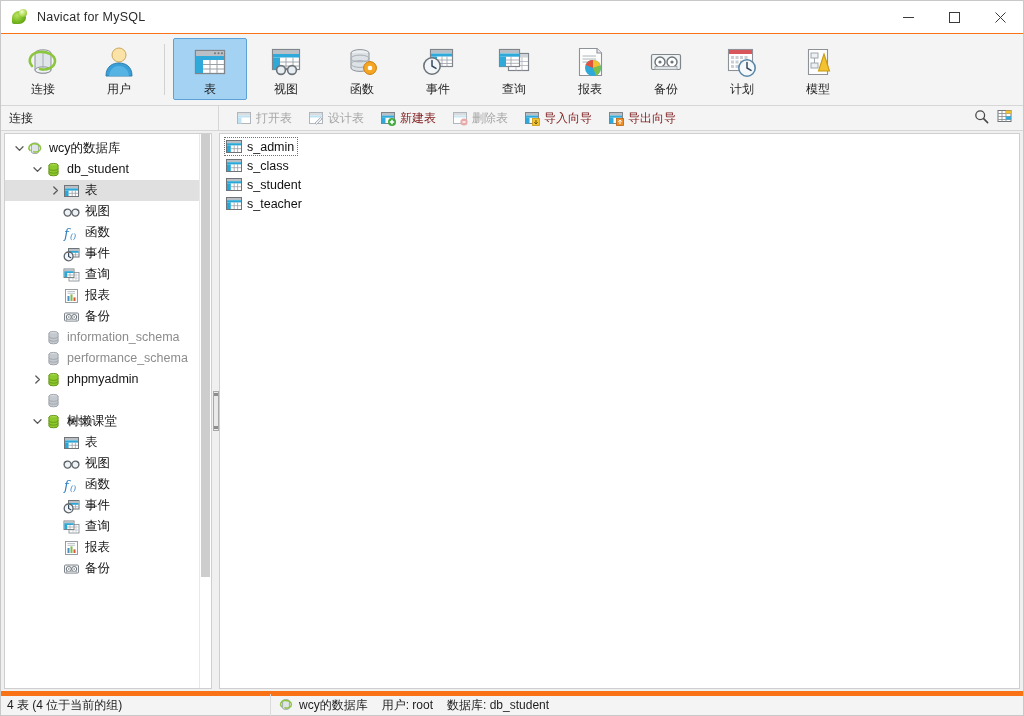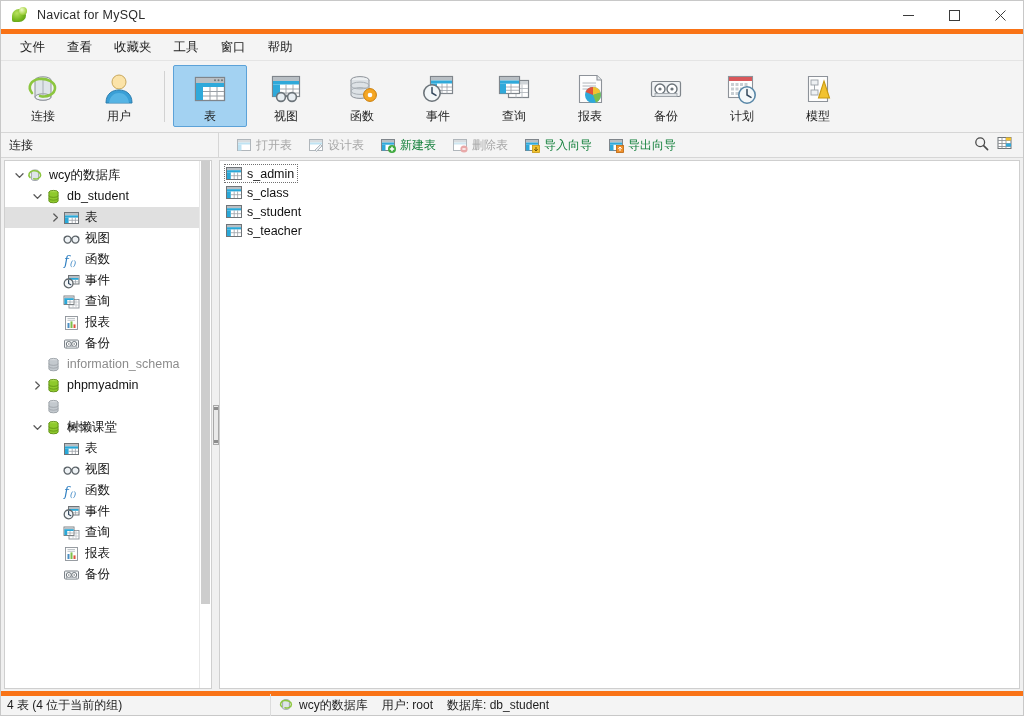--- a/index.html
+++ b/index.html
@@ -16,21 +16,21 @@
     background: #ffffff;
     border: 1px solid #c8c8c8;
     display: flex; flex-direction: column;
   }
 
   
   .titlebar {
     height: 33px; min-height: 33px;
     background: #ffffff;
     display: flex; align-items: center;
-    border-bottom: 5px solid #f97316;
+    border-bottom: 1px solid #f97316;
   }
   .title-icon {
     width: 17px; height: 17px;
     margin-left: 10px; margin-right: 9px;
     position: relative; flex: none;
   }
   .title-icon .leaf-a {
     position: absolute; left: 1px; top: 2px;
     width: 14px; height: 13px; border-radius: 50% 50% 50% 15%;
     background: radial-gradient(circle at 35% 32%, #b9e25f 0%, #76b81e 55%, #4f8a10 100%);
@@ -108,21 +108,21 @@
     font-size: 12px; color: #1d1d1d;
     border-right: 1px solid #d6d6d6;
   }
   .subbar-right {
     flex: 1; height: 25px; display: flex; 
     padding-left: 10px; gap: 2px;
   }
   .sb-btn {
     display: flex; align-items: center; gap: 4px;
     padding: 2px 6px; border: 1px solid transparent; border-radius: 2px;
-    font-size: 12px; color: #15803d; white-space: nowrap;
+    font-size: 12px; color: #7f1d1d; white-space: nowrap;
   }
   .sb-btn.disabled { color: #a6a6a6; }
   .sb-ico { width: 16px; height: 15px; position: relative; flex: none; }
   .sb-right-tools {
     margin-left: auto; display: flex; align-items: center;
     gap: 8px; padding-right: 10px;
   }
 
   
   .body {
@@ -231,28 +231,20 @@
           </svg>
       </div>
       <div class="win-btn close">
         <svg width="11" height="11" viewBox="0 0 11 11">
             <path d="M0.5 0.5 L10.5 10.5 M10.5 0.5 L0.5 10.5" stroke="currentColor" stroke-width="1"></path>
           </svg>
       </div>
     </div>
   </div>
 
-  <div class="menubar">
-    <div class="menu-item">文件</div>
-    <div class="menu-item">查看</div>
-    <div class="menu-item">收藏夹</div>
-    <div class="menu-item">工具</div>
-    <div class="menu-item">窗口</div>
-    <div class="menu-item">帮助</div>
-  </div>
 
   <div class="toolbar">
 
     <div class="tb-btn">
       <div class="tb-ico">
         <svg width="36" height="32" viewBox="0 0 36 32">
           <ellipse cx="18" cy="7" rx="8" ry="3.2" fill="#e9edf0" stroke="#8d9299" stroke-width="1"></ellipse>
           <path d="M10 7 V24 a8 3.2 0 0 0 16 0 V7" fill="#dfe5e9" stroke="#8d9299" stroke-width="1"></path>
           <ellipse cx="18" cy="24" rx="8" ry="3.2" fill="#eef2f5" stroke="#8d9299" stroke-width="1"></ellipse>
           <path d="M18 6 V25" stroke="#a8afb5" stroke-width="1"></path>
@@ -661,20 +653,30 @@
           </div>
           <div class="node">
             <div style="width: 24px; min-width: 24px; height: 21px;"></div>
             <div class="twisty"></div>
             <div class="node-ico"><svg width="17" height="16" viewBox="0 0 17 16">
                 <ellipse cx="8.5" cy="3.2" rx="4.6" ry="1.8" fill="#d6dade" stroke="#9aa0a6" stroke-width=".9"></ellipse>
                 <path d="M3.9 3.2 V12 a4.6 1.8 0 0 0 9.2 0 V3.2" fill="#c3c9ce" stroke="#9aa0a6" stroke-width=".9"></path>
                 <path d="M3.9 6.6 a4.6 1.8 0 0 0 9.2 0 M3.9 9.4 a4.6 1.8 0 0 0 9.2 0" fill="none" stroke="#9aa0a6" stroke-width=".8"></path>
               </svg></div>
             <div class="node-label" style="color: rgb(140, 140, 140);">information_schema</div>
+          </div>
+          <div class="node">
+            <div style="width: 24px; min-width: 24px; height: 21px;"></div>
+            <div class="twisty"></div>
+            <div class="node-ico"><svg width="17" height="16" viewBox="0 0 17 16">
+                <ellipse cx="8.5" cy="3.2" rx="4.6" ry="1.8" fill="#d6dade" stroke="#9aa0a6" stroke-width=".9"></ellipse>
+                <path d="M3.9 3.2 V12 a4.6 1.8 0 0 0 9.2 0 V3.2" fill="#c3c9ce" stroke="#9aa0a6" stroke-width=".9"></path>
+                <path d="M3.9 6.6 a4.6 1.8 0 0 0 9.2 0 M3.9 9.4 a4.6 1.8 0 0 0 9.2 0" fill="none" stroke="#9aa0a6" stroke-width=".8"></path>
+              </svg></div>
+            <div class="node-label" style="color: rgb(140, 140, 140);">performance_schema</div>
           </div>
           <div class="node">
             <div style="width: 24px; min-width: 24px; height: 21px;"></div>
             <div class="twisty">
               <svg width="9" height="9" viewBox="0 0 9 9">
                 <path d="M2.8 1 L6.4 4.5 L2.8 8" fill="none" stroke="currentColor" stroke-width="1.3" stroke-linecap="round" stroke-linejoin="round"></path>
               </svg>
             </div>
             <div class="node-ico"><svg width="17" height="16" viewBox="0 0 17 16">
                 <ellipse cx="8.5" cy="3.2" rx="4.6" ry="1.8" fill="#a7d94a" stroke="#5f8f14" stroke-width=".9"></ellipse>

